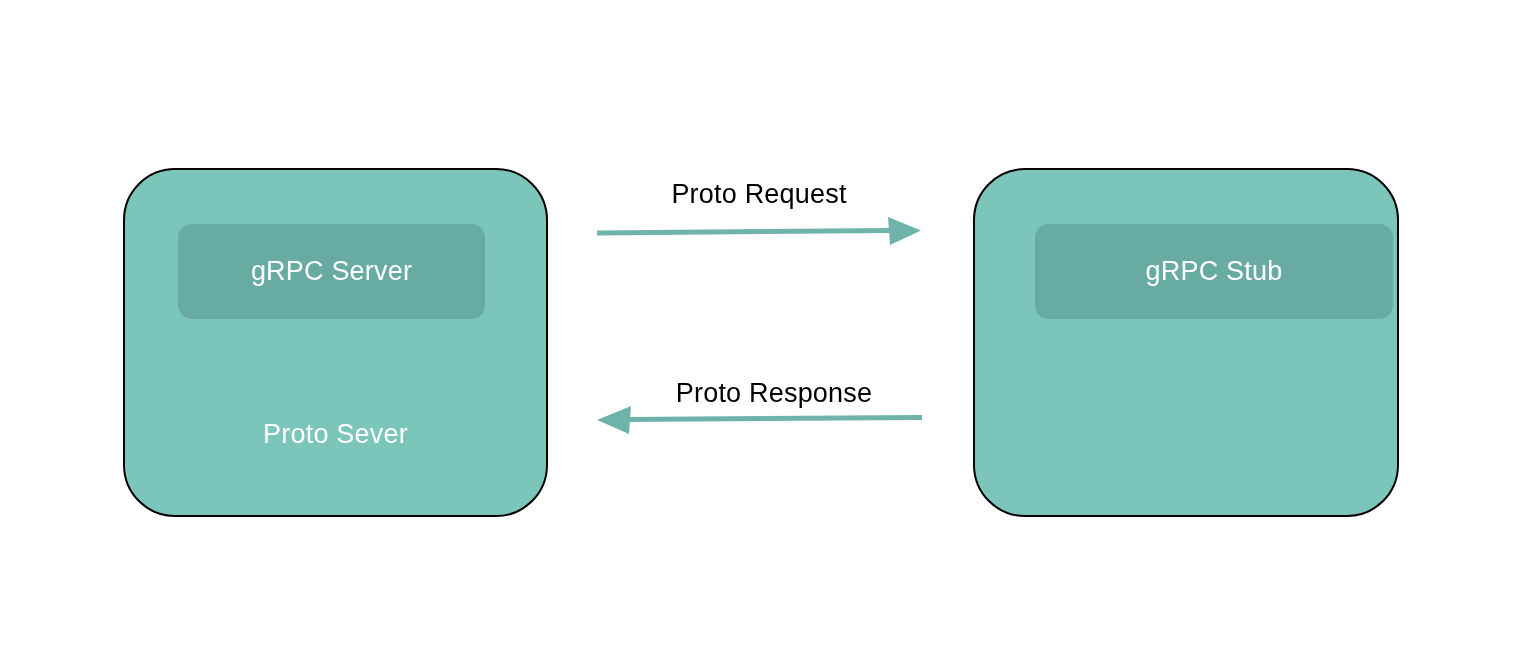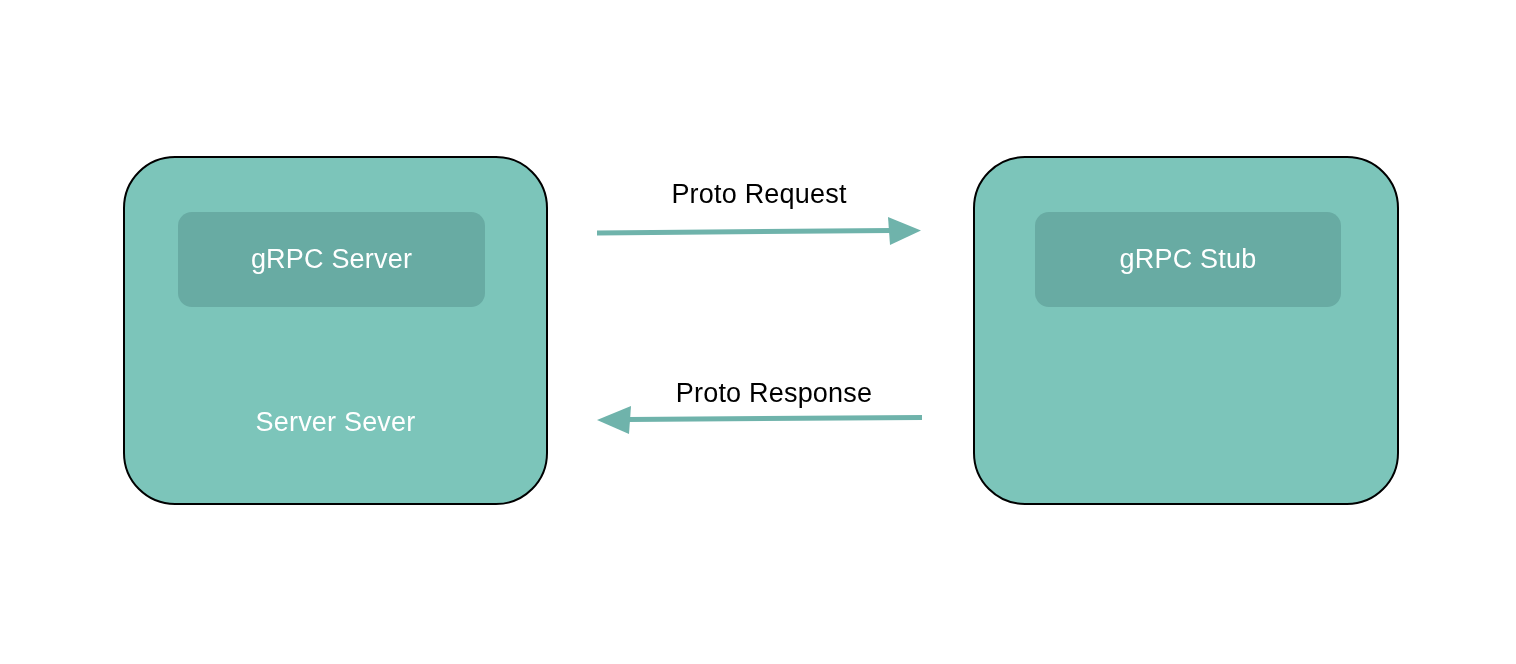--- a/index.html
+++ b/index.html
@@ -10,21 +10,21 @@
   .canvas {
     position: relative;
     width: 1516px;
     height: 664px;
     background: var(--background, #ffffff);
     font-family: "Liberation Sans", sans-serif;
     overflow: hidden;
   }
   .node {
     position: absolute;
-    top: 156px;
+    top: 168px;
     width: 425px;
     height: 349px;
     background: var(--node-fill, #7cc5ba);
     border: 2.5px solid var(--node-border, #000000);
     border-radius: 52px;
     box-sizing: border-box;
   }
   .node.server { left: 123px; }
   .node.client { left: 973px; width: 426px; }
   .inner-box {
@@ -32,21 +32,21 @@
     top: 54px;
     width: 307px;
     height: 95px;
     background: var(--inner-fill, #68aba3);
     border-radius: 14px;
     display: flex;
     align-items: center;
     justify-content: center;
   }
   .node.server .inner-box { left: 53px; }
-  .node.client .inner-box { left: 60px; width: 306px; }
+  .node.client .inner-box { left: 60px; width: 358px; }
   .inner-label {
     color: var(--node-text, #ffffff);
     font-size: 27px;
     letter-spacing: 0.2px;
   }
   .node-label {
     position: absolute;
     top: 247px;
     left: 0;
     width: 100%;
@@ -78,21 +78,21 @@
 </style>
 </head>
 <body>
 
 <div class="canvas" style="--background: #ffffff; --node-fill: #7cc5ba; --inner-fill: #68aba3; --node-border: #000000; --node-text: #ffffff; --arrow-stroke: #6fb3ab; --arrow-label-text: #000000;">
 
   <div class="node server">
     <div class="inner-box">
       <span class="inner-label">gRPC Server</span>
     </div>
-    <div class="node-label">Server Sever</div>
+    <div class="node-label">Proto Sever</div>
   </div>
 
   <div class="node client">
     <div class="inner-box">
       <span class="inner-label">gRPC Stub</span>
     </div>
   </div>
 
   <svg class="arrow-layer" viewBox="0 0 1516 664" xmlns="http://www.w3.org/2000/svg" aria-hidden="true">
     <g>

